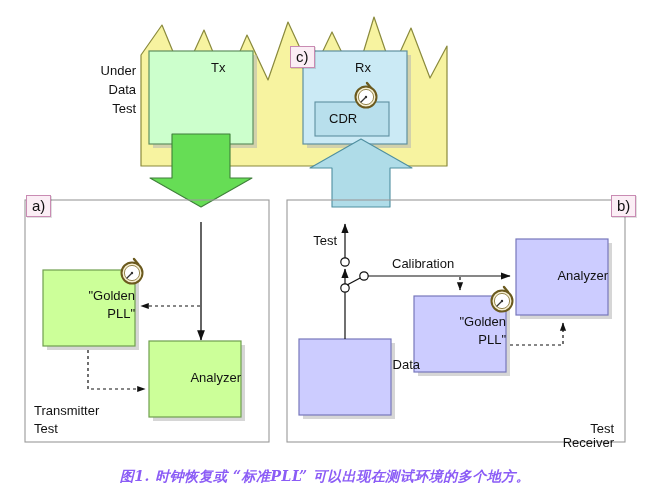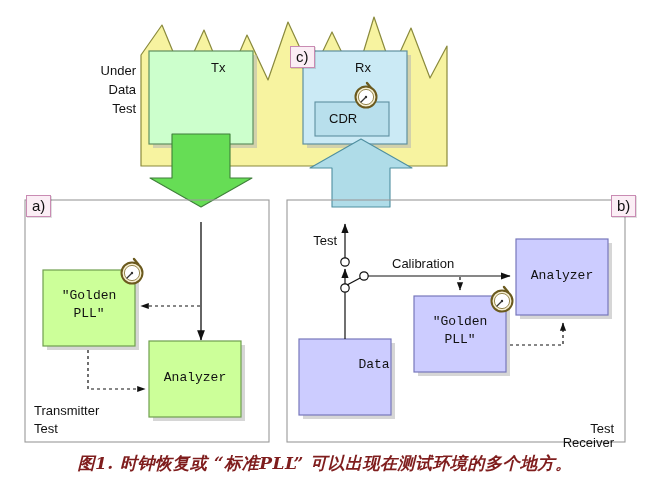--- a/index.html
+++ b/index.html
@@ -27,47 +27,47 @@
   .lbl {
     position: absolute;
     color: #111111;
     font-family: "Liberation Sans", sans-serif;
     font-size: 13px;
     line-height: 15px;
     white-space: pre;
     letter-spacing: 0px;
   }
   .lbl-right { text-align: right; }
-  .lbl-center { text-align: center; font-family: Liberation Mono, monospace; }
+  .lbl-center { text-align: right; }
 
   
   .badge {
     position: absolute;
     background: #fbeef5;
     border: 1px solid #c98bb3;
     color: #111111;
     font-size: 15px;
     font-family: "Liberation Sans", sans-serif;
     padding: 1px 5px 2px 5px;
     box-shadow: 1px 1px 0 rgba(0,0,0,0.12);
     box-sizing: border-box;
     line-height: 17px;
   }
 
   .caption {
     position: absolute;
     left: 0;
-    top: 452px;
+    top: 468px;
     width: 650px;
     text-align: center;
     font-family: "DejaVu Serif", serif;
     font-style: italic;
     font-weight: bold;
-    font-size: 17px;
-    color: #7f1d1d;
+    font-size: 14px;
+    color: #8b5cf6;
     letter-spacing: 0.5px;
   }
 </style>
 </head>
 <body>
 
 <div id="figure-root">
 
   <svg class="layer" viewBox="0 0 650 488">
     <defs>

